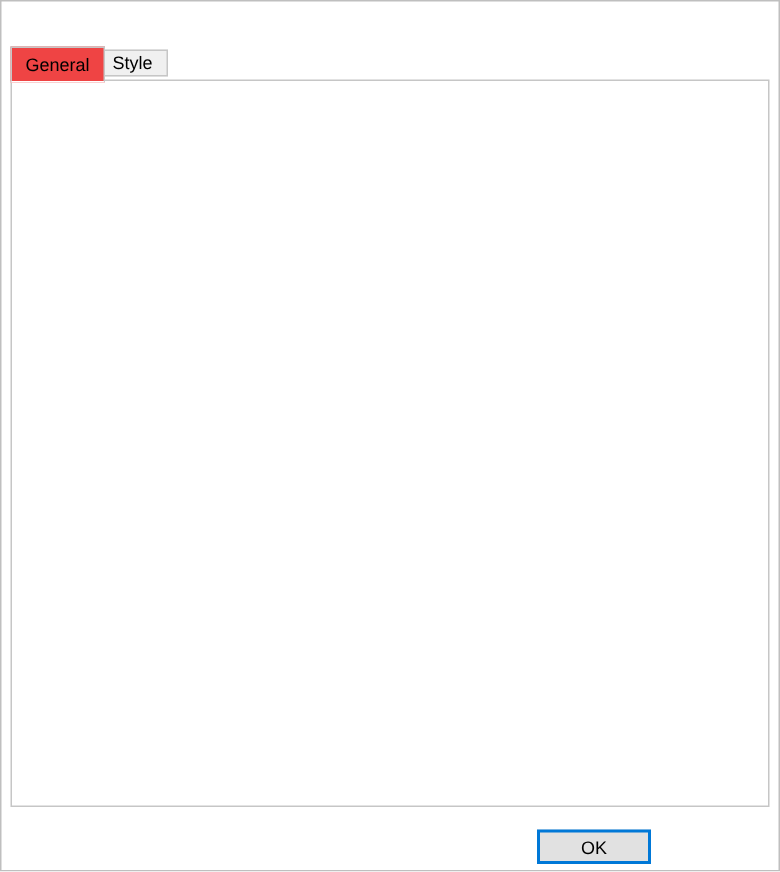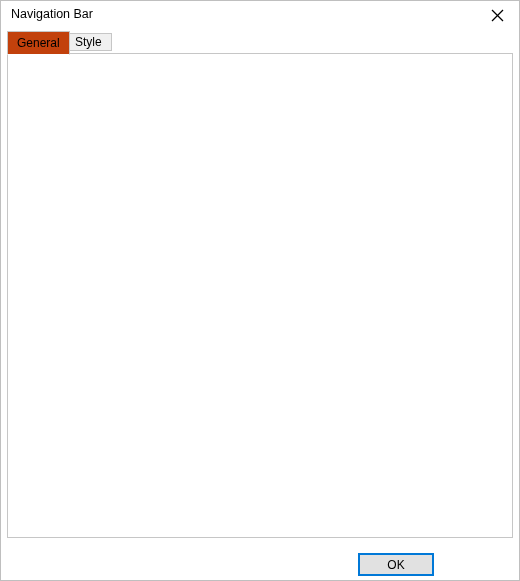--- a/index.html
+++ b/index.html
@@ -47,21 +47,21 @@
     position: absolute; top: 0;
     height: 23px;
     padding: 0 9px;
     display: flex; align-items: center;
     font-size: 12px;
     border: 1px solid #c6c6c6;
     cursor: pointer;
     white-space: nowrap;
   }
   .tab.active {
-    background: #c2410c;
+    background: #ef4444;
     border-bottom: 1px solid #ffffff;
     z-index: 3;
     left: 0px;
     top: 0px;
     height: 24px;
     align-items: center;
   }
   .tab.inactive {
     background: #f0f0f0;
     left: 58px;
@@ -256,29 +256,20 @@
   }
   #btn-ok     { left: 357px; top: 552px; width: 76px; height: 23px;
                 border: 2px solid #0078d7; }
   #btn-cancel { left: 441px; top: 552px; width: 67px; height: 23px; }
 </style>
 </head>
 <body>
 
 <div class="dialog">
 
-  <div class="titlebar">
-    <div class="title-text">Navigation Bar</div>
-    <div class="close-btn">
-      <svg width="13" height="13" viewBox="0 0 13 13" aria-hidden="true">
-        <line x1="1" y1="1" x2="12" y2="12" stroke="#000" stroke-width="1.2"></line>
-        <line x1="12" y1="1" x2="1" y2="12" stroke="#000" stroke-width="1.2"></line>
-      </svg>
-    </div>
-  </div>
 
   <div class="tabstrip">
     <div class="tab active">
       <span>General</span>
     </div>
     <div class="tab inactive">
       <span>Style</span>
     </div>
   </div>
 

